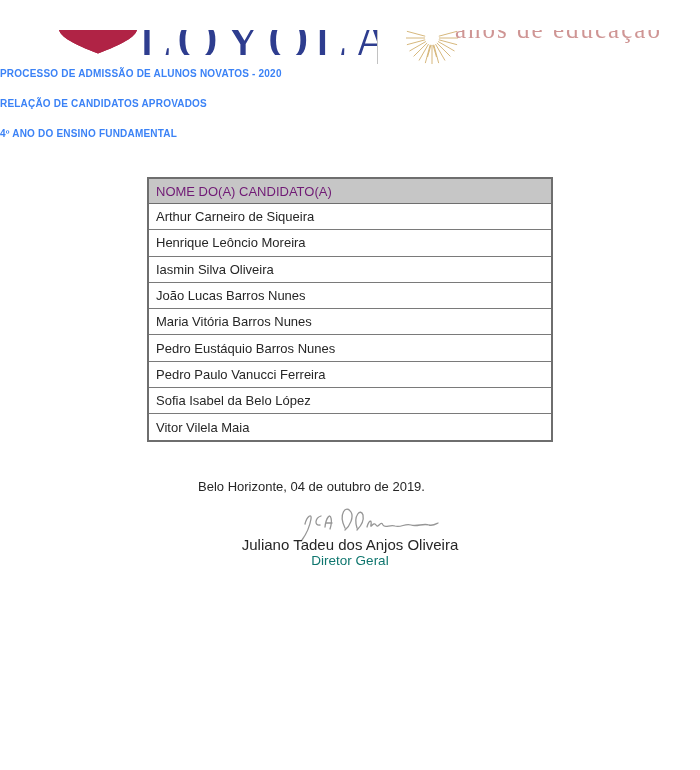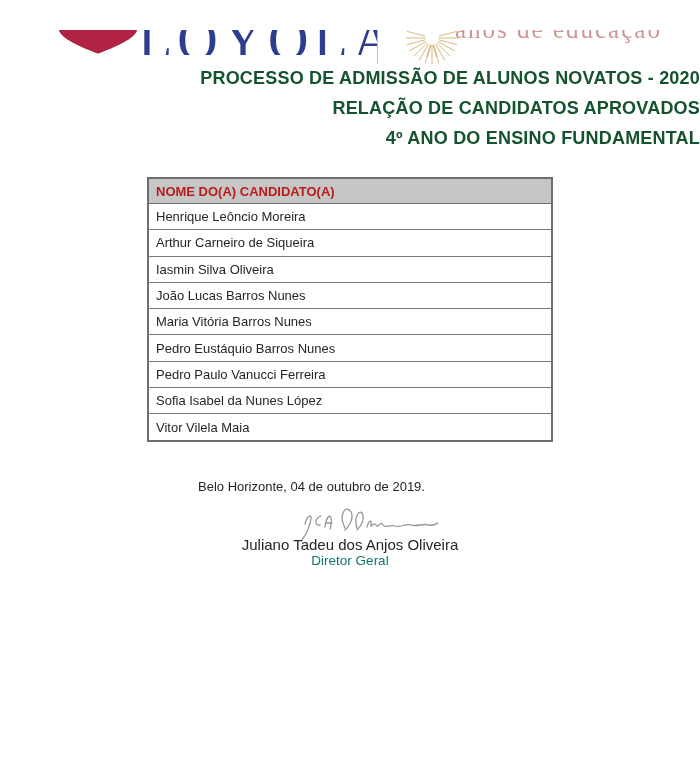--- a/index.html
+++ b/index.html
@@ -54,47 +54,47 @@
     letter-spacing: 2px;
     color: #a8403e;
     opacity: 0.55;
     white-space: nowrap;
   }
 
   
   .doc-title {
     position: absolute; left: 0;
     width: 700px;
-    text-align: right;
-    font-size: 18px;
+    text-align: left;
+    font-size: 10px;
     font-weight: bold;
-    color: #14532d;
+    color: #3b82f6;
     letter-spacing: 0.2px;
   }
   .t1 { top: 38px; }
   .t2 { top: 68px; }
   .t3 { top: 98px; }
 
   
   .candidates-table {
     position: absolute;
     left: 147px; top: 147px;
     width: 406px;
     border-collapse: collapse;
     border: 2px solid #6e6e6e;
   }
   .candidates-table th {
     height: 24px;
     background: #c6c6c6;
     border: 1.5px solid #6e6e6e;
     font-size: 13px;
-    font-weight: bold;
+    font-weight: normal;
     text-align: left;
     padding: 0 0 0 7px;
-    color: #b91c1c;
+    color: #701a75;
   }
   .candidates-table td {
     height: 25.3px;
     border: 1.4px solid #7a7a7a;
     font-size: 13px;
     text-align: left;
     padding: 0 0 0 7px;
     color: #262626;
     white-space: nowrap;
   }
@@ -171,49 +171,49 @@
 
   <table class="candidates-table">
     <thead>
       <tr>
         <th>NOME DO(A) CANDIDATO(A)</th>
       </tr>
     </thead>
     <tbody>
 
         <tr>
+          <td>Arthur Carneiro de Siqueira</td>
+        </tr>
+
+        <tr>
           <td>Henrique Leôncio Moreira</td>
         </tr>
 
         <tr>
-          <td>Arthur Carneiro de Siqueira</td>
-        </tr>
-
-        <tr>
           <td>Iasmin Silva Oliveira</td>
         </tr>
 
         <tr>
           <td>João Lucas Barros Nunes</td>
         </tr>
 
         <tr>
           <td>Maria Vitória Barros Nunes</td>
         </tr>
 
         <tr>
           <td>Pedro Eustáquio Barros Nunes</td>
         </tr>
 
         <tr>
           <td>Pedro Paulo Vanucci Ferreira</td>
         </tr>
 
         <tr>
-          <td>Sofia Isabel da Nunes López</td>
+          <td>Sofia Isabel da Belo López</td>
         </tr>
 
         <tr>
           <td>Vitor Vilela Maia</td>
         </tr>
       </tbody>
   </table>
 
   <div class="dateline">Belo Horizonte, 04 de outubro de 2019.</div>
 

